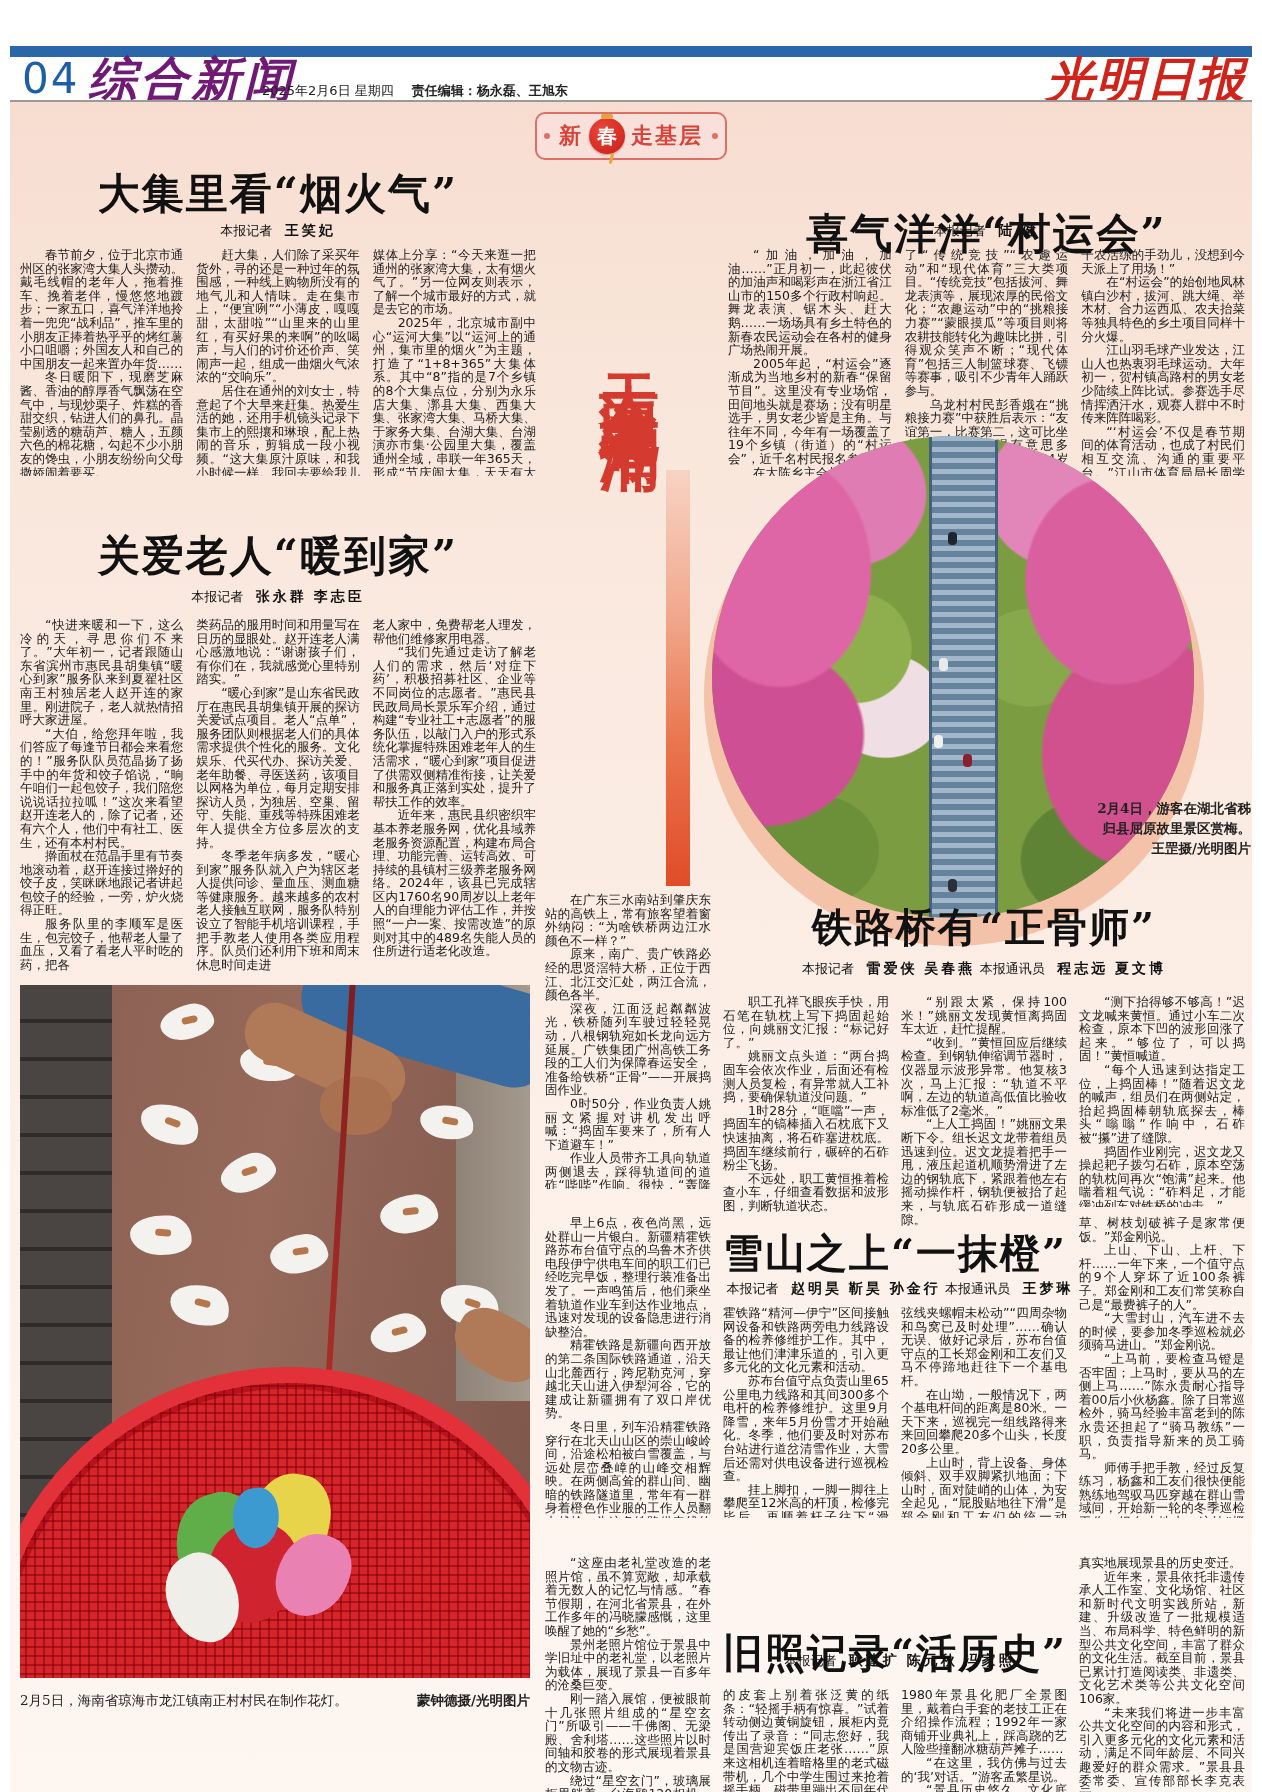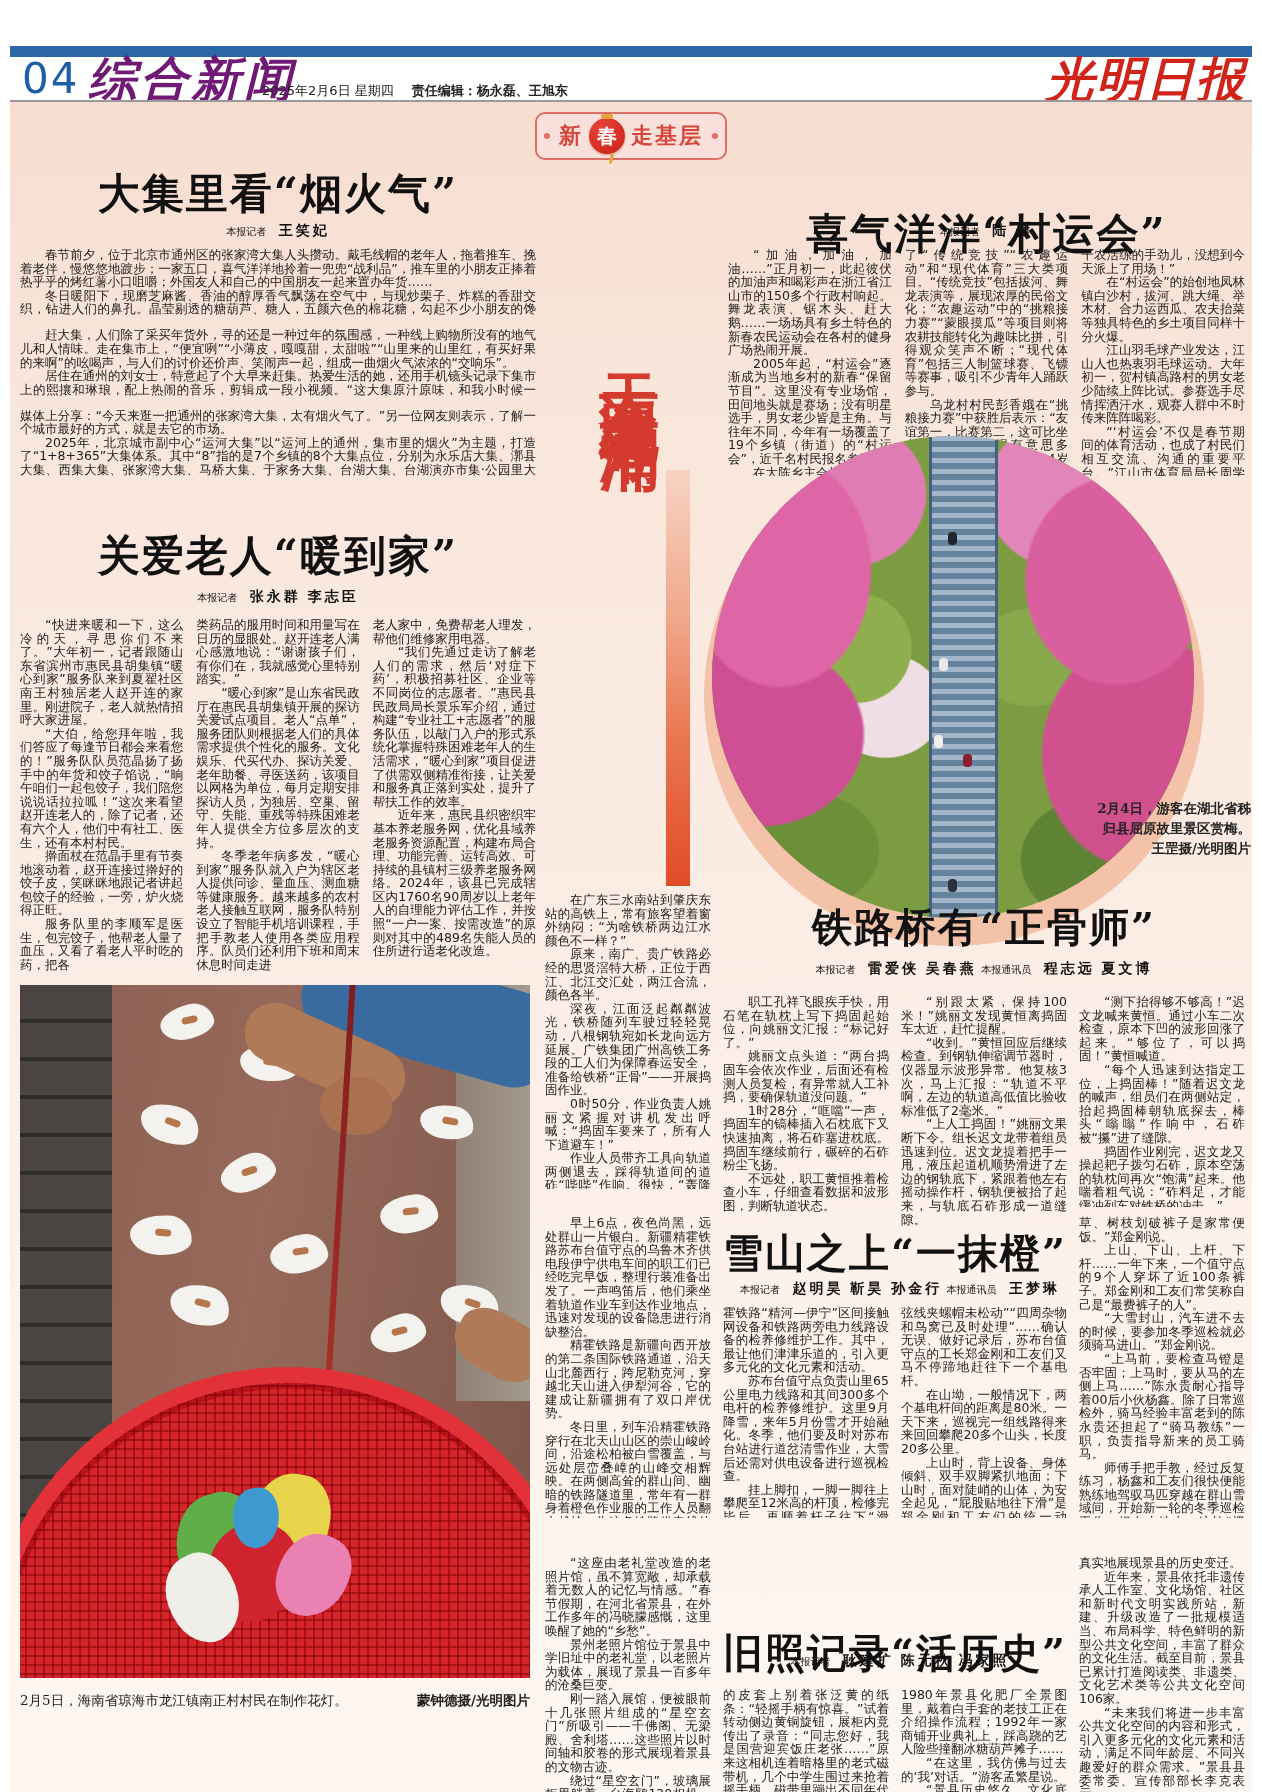--- a/index.html
+++ b/index.html
@@ -30,21 +30,21 @@
   #lantern{width:36px;height:36px;border-radius:50%;background:radial-gradient(circle at 35% 30%,#e9453a,#c81f16);
     position:relative;display:flex;align-items:center;justify-content:center;box-shadow:0 1px 2px rgba(150,30,20,.4);}
   #lantern .cap{position:absolute;top:-4px;left:50%;width:12px;height:5px;margin-left:-6px;background:#e8a33d;border-radius:2px;}
   #lantern .tassel{position:absolute;bottom:-10px;left:58%;width:3px;height:11px;background:#e8a33d;border-radius:2px;transform:rotate(14deg);}
   #lantern .chun{color:#fff;font-size:20px;font-weight:bold;font-family:"DejaVu Serif",serif;}
   
   .headline{font-weight:bold;color:#111;text-align:center;letter-spacing:2px;
     font-family:"DejaVu Serif","Liberation Serif",serif;}
   .h42{font-size:42px;} .h40{font-size:40px;}
   .byline{text-align:center;font-size:14px;color:#111;}
-  .byline .lbl{font-size:10px;}
+  .byline .lbl{font-size:13px;}
   .byline .nm{font-weight:bold;font-size:14px;letter-spacing:3px;margin-left:8px;
     font-family:Liberation Sans, sans-serif;}
   .cols{display:flex;gap:13px;}
   .col{flex:1;overflow:hidden;font-size:12.5px;line-height:13.6px;text-align:justify;}
   .col p{margin:0 0 0 0;text-indent:2em;}
   .col p.cont{text-indent:0;}
   .colfix{overflow:hidden;font-size:12.5px;line-height:13.6px;text-align:justify;}
   .colfix p{margin:0;text-indent:2em;}
   .colfix p.cont{text-indent:0;}
   
@@ -99,21 +99,21 @@
     box-shadow:inset 0 0 0 6px #b8121c;}
   #lp-basket .mesh{position:absolute;inset:0;border-radius:50%;
     background:
       repeating-linear-gradient(0deg,rgba(120,0,5,.5) 0 2px,transparent 2px 9px),
       repeating-linear-gradient(90deg,rgba(120,0,5,.5) 0 2px,transparent 2px 9px);}
   .paper{position:absolute;border-radius:50% 40% 55% 45%;}
   #left-caption{left:20px;top:1692px;width:510px;display:flex;justify-content:space-between;
     font-size:13.5px;font-family:"DejaVu Serif",serif;color:#222;}
   #left-caption .credit{font-weight:bold;font-family:"DejaVu Sans",sans-serif;}
   
-  #a1-cols{left:20px;top:248px;width:516px;height:228px;flex-direction:column;}
+  #a1-cols{left:20px;top:248px;width:516px;height:228px;}
   #a2-cols{left:728px;top:248px;width:517px;height:228px;}
   #a3-cols{left:20px;top:618px;width:516px;height:362px;}
 </style>
 </head>
 <body>
 
 <div class="abs" id="top-blue-bar"></div>
 <div class="abs" id="page-number">04</div>
 <div class="abs" id="section-title">综合新闻</div>
 <div class="abs" id="date-line">

